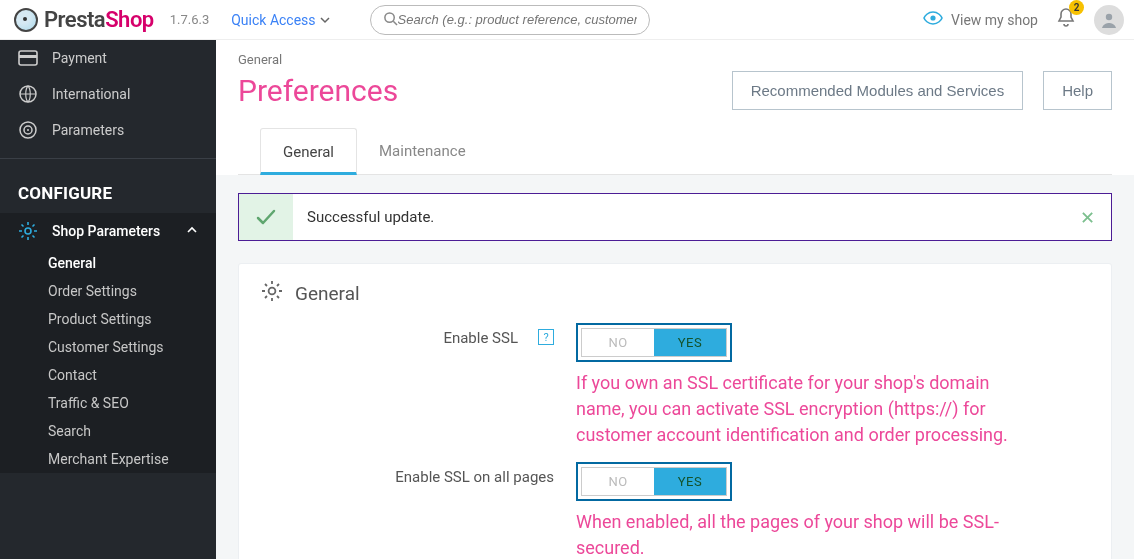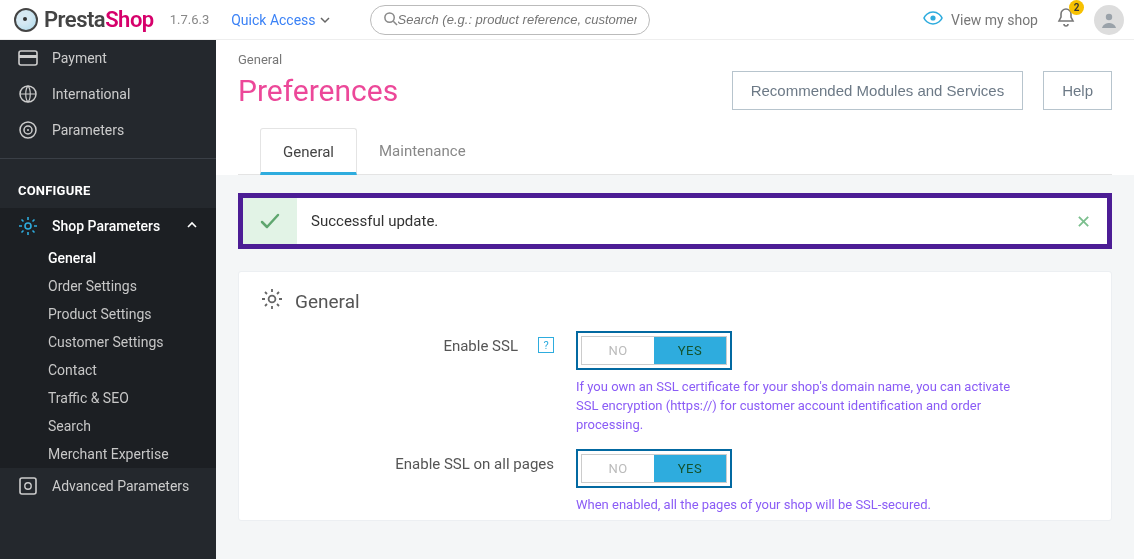--- a/index.html
+++ b/index.html
@@ -65,21 +65,21 @@
     overflow-y: auto;
     height: 100%;
   }
   .sidebar ul { list-style: none; }
   .s-item {
     display: flex; align-items: center; gap: 14px;
     padding: 8px 18px; color: #ccc; font-size: 14px;
     cursor: pointer;
   }
   .s-section-title {
-    padding: 14px 18px 10px; font-size: 13px; font-weight: 700; color: #fff; letter-spacing: 0.2px;
+    padding: 14px 18px 10px; font-size: 17px; font-weight: 700; color: #fff; letter-spacing: 0.2px;
   }
   .s-divider { border-top: 1px solid #3a3f46; margin: 10px 0; }
   .s-item.expanded { background: #1c1f23; color:#fff; font-weight:500; }
   .s-expand-icon { margin-left:auto; }
   .s-sub { background: #1c1f23; }
   .s-sub .sub-item {
     padding: 6px 18px 6px 48px; font-size: 14px; color: #c7c7c7; cursor:pointer;
   }
   .s-sub .sub-item.active { color: #fff; font-weight:500; }
   .s-icon { width: 20px; height: 20px; display:inline-flex; align-items:center; justify-content:center; color:#d0d0d0; }
@@ -107,21 +107,21 @@
   .tab.active {
     color: #444; border: 1px solid #e4e4e4; border-bottom: 3px solid #2eacde;
     border-top-left-radius: 3px; border-top-right-radius: 3px;
     margin-bottom: -1px;
   }
 
   .content { background: #f4f6f7; padding: 18px 22px 30px; height:100%; }
 
   .alert-success {
     display:flex; align-items:center;
-    background: #fff; border: 5px solid #4c1d95; margin-bottom: 22px;
+    background: #fff; border: 1px solid #4c1d95; margin-bottom: 22px;
   }
   .alert-success .check-wrap {
     width: 54px; align-self: stretch; background: #e2f3e6;
     display:flex; align-items:center; justify-content:center;
   }
   .alert-success .msg { padding: 14px 14px; flex:1; color:#333; font-size:15px; }
   .alert-success .close { padding: 0 16px; color:#7cbf8e; cursor:pointer; font-size:18px; }
 
   .panel {
     background:#fff; border:1px solid #eceff2; border-radius:3px;
@@ -146,21 +146,21 @@
   }
   .toggle {
     display:inline-flex; border:1px solid #ccc;
   }
   .toggle-opt {
     width: 72px; text-align:center; padding:6px 0; font-size:13px; letter-spacing:0.5px;
     background:#fff; color:#bbb; cursor:pointer; user-select:none;
   }
   .toggle-opt.on { background:#2eacde; color:#14532d; }
   .form-help {
-    margin-top:8px; font-size:13px; color:#8b5cf6;
+    margin-top:8px; font-size:18px; color:#ec4899;
     max-width: 440px; line-height:1.45;
   }
 
   
   .main::-webkit-scrollbar { width:10px; }
 </style>
 </head>
 <body>
 
 <div class="topbar">
@@ -275,29 +275,20 @@
       <li class="sub-item active"><span>General</span></li>
       <li class="sub-item"><span>Order Settings</span></li>
       <li class="sub-item"><span>Product Settings</span></li>
       <li class="sub-item"><span>Customer Settings</span></li>
       <li class="sub-item"><span>Contact</span></li>
       <li class="sub-item"><span>Traffic &amp; SEO</span></li>
       <li class="sub-item"><span>Search</span></li>
       <li class="sub-item"><span>Merchant Expertise</span></li>
     </ul>
 
-    <div class="s-item">
-      <span class="s-icon">
-        <svg width="20" height="20" viewBox="0 0 20 20">
-              <rect x="2" y="2" width="16" height="16" rx="2" fill="none" stroke="#ccc" stroke-width="1.6"></rect>
-              <circle cx="10" cy="10" r="3.2" fill="none" stroke="#ccc" stroke-width="1.4"></circle>
-            </svg>
-      </span>
-      <span>Advanced Parameters</span>
-    </div>
     </div>
   </nav>
 
   <main class="main">
 
     <div class="page-head">
       <div class="breadcrumb">General</div>
       <div class="page-title-row">
         <h1 class="page-title">Preferences</h1>
         <div class="page-actions">

